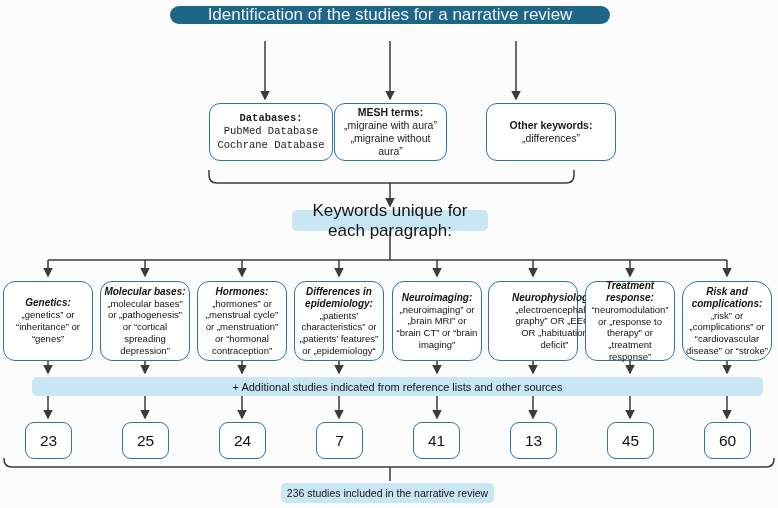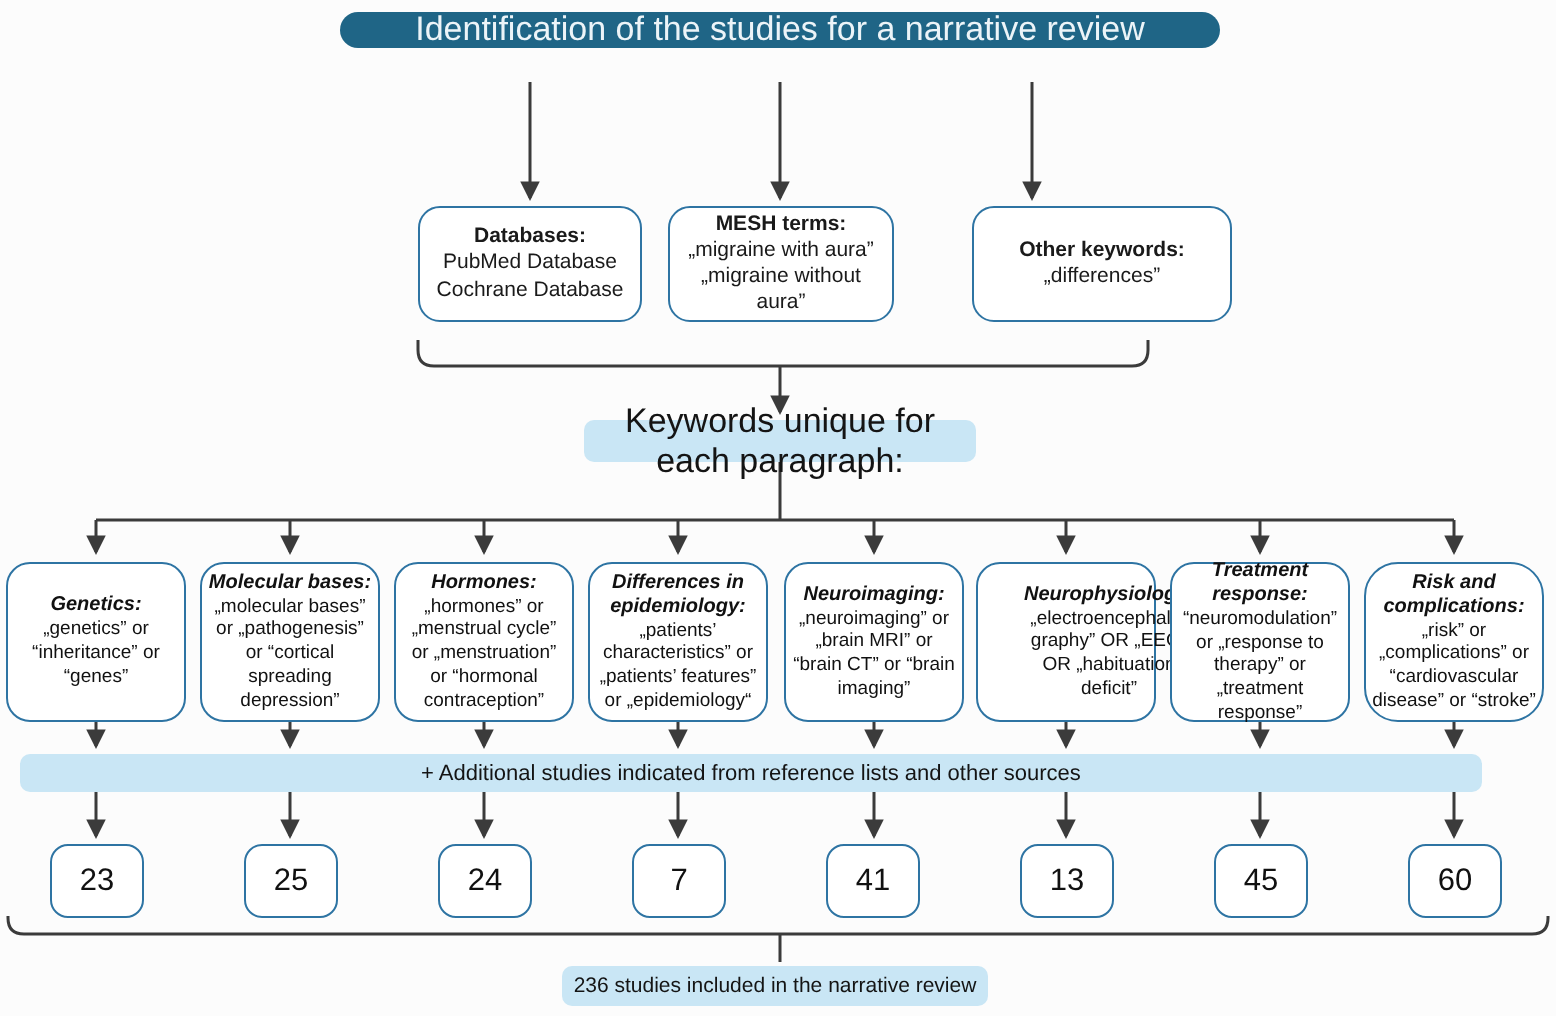--- a/index.html
+++ b/index.html
@@ -45,21 +45,21 @@
   .src-box .src-body  { font-size: 10.5px; line-height: 1.25; white-space: pre-line; }
   .band {
     position: absolute;
     background: #c9e6f5;
     border-radius: 5px;
     display: flex; align-items: center; justify-content: center;
     text-align: center;
     color: #141414;
   }
   #band-keywords  { left: 292px; top: 210px; width: 196px; height: 21px; font-size: 17px; }
-  #band-additional{ left: 10px;  top: 377px; width: 731px; height: 19px; font-size: 11px; }
+  #band-additional{ left: 32px;  top: 377px; width: 731px; height: 19px; font-size: 11px; }
   #band-total     { left: 281px; top: 483px; width: 213px; height: 20px; font-size: 10.5px; }
   .cat-box {
     position: absolute;
     top: 281px; width: 90px; height: 80px;
     background: #ffffff;
     border: 1.8px solid #2e74a3;
     border-radius: 12px;
     display: flex; flex-direction: column; align-items: center; justify-content: center;
     text-align: center;
     color: #111;
@@ -141,21 +141,21 @@
         <path d="M4,458 L4,459 Q4,467 12,467 L766,467 Q774,467 774,459 L774,458"></path>
         <line x1="390" y1="467" x2="390" y2="481"></line>
       </g>
     </g>
   </svg>
 
   <div class="title-banner">
     <span>Identification of the studies for a narrative review</span>
   </div>
 
-  <div class="src-box" style="left:209px; width:112px;">
+  <div class="src-box" style="left:209px; width:124px;font-family:Liberation Mono, monospace;">
     <div class="src-title">Databases:</div>
     <div class="src-body">PubMed Database
 Cochrane Database</div>
   </div>
   <div class="src-box" style="left:334px; width:113px;">
     <div class="src-title">MESH terms:</div>
     <div class="src-body">„migraine with aura”
 „migraine without aura”</div>
   </div>
   <div class="src-box" style="left:460px; width:130px;margin-left:26px;">

